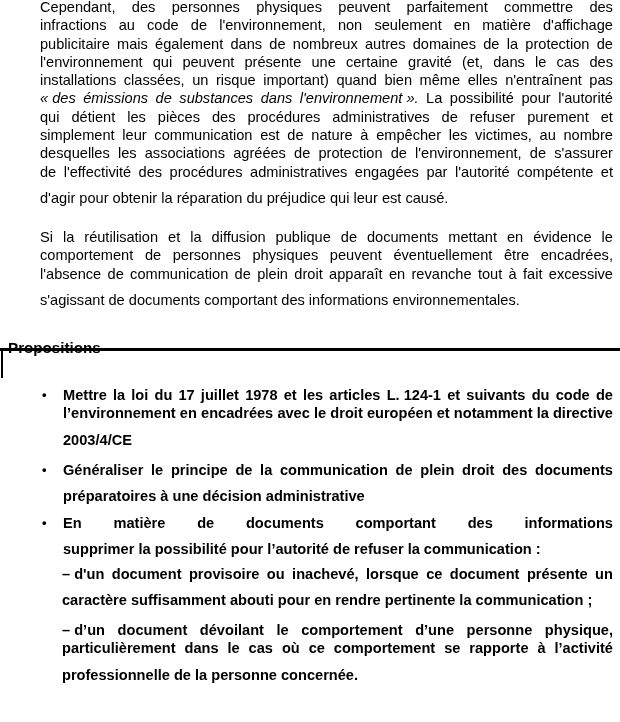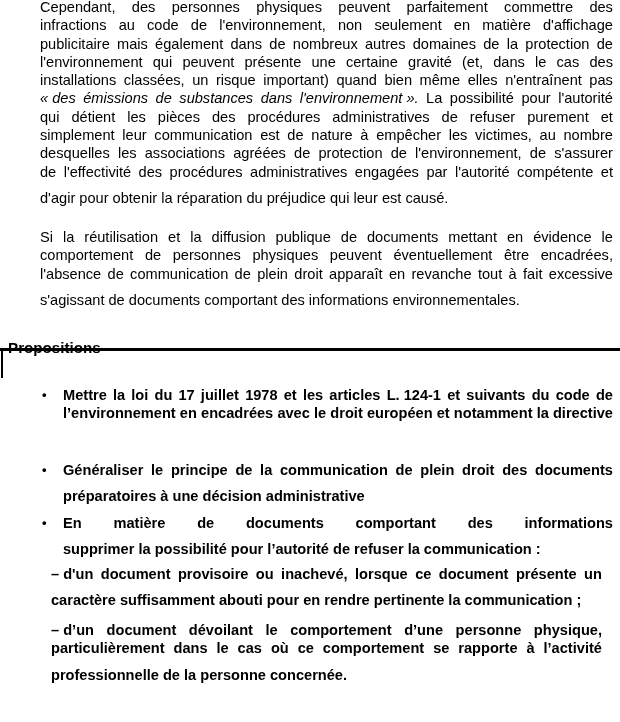--- a/index.html
+++ b/index.html
@@ -54,21 +54,21 @@
     left: 2px; top: 0;
     font-size: 13px;
     line-height: 18.3px;
     font-weight: 700;
   }
   .bullet-item .btext { margin-left: 23px; width: 550px; }
   #b1 { top: 386px; }
   #b2 { top: 461px; }
   #b3 { top: 514px; }
 
-  .dash-item { position: absolute; left: 51px; width: 551px; }
+  .dash-item { position: absolute; left: 62px; width: 551px; }
   #d1 { top: 565px; }
   #d2 { top: 621px; }
 </style>
 </head>
 <body>
 
 <div class="doc">
 
   <div class="textblock" id="p1">
       <div class="line just">
@@ -275,20 +275,21 @@
           <span>encadrées</span>
           <span>avec</span>
           <span>le</span>
           <span>droit</span>
           <span>européen</span>
           <span>et</span>
           <span>notamment</span>
           <span>la</span>
           <span>directive</span>
         </div>
+        <div class="line last">2003/4/CE</div>
       </div>
   </div>
 
   <div class="bullet-item textblock bold" id="b2">
     <span class="marker">•</span>
     <div class="btext">
         <div class="line just">
           <span>Généraliser</span>
           <span>le</span>
           <span>principe</span>

